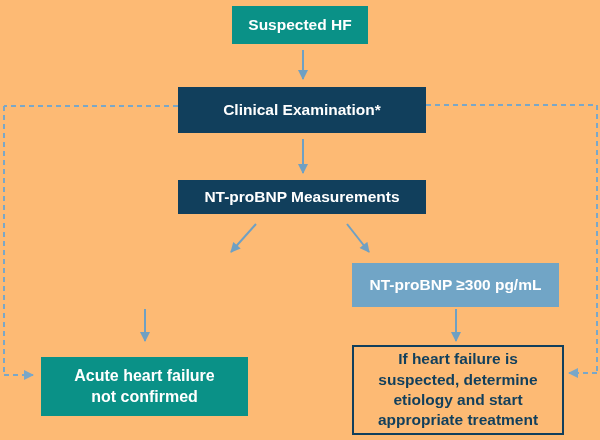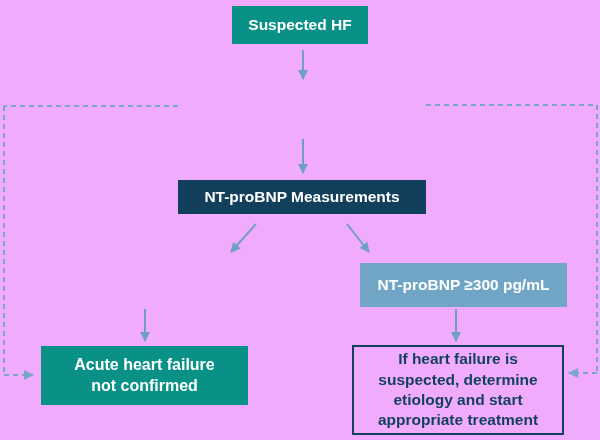--- a/index.html
+++ b/index.html
@@ -5,21 +5,21 @@
   * { margin: 0; padding: 0; box-sizing: border-box; }
   html, body { width: 600px; height: 440px; }
   body {
     font-family: "Liberation Sans", "DejaVu Sans", sans-serif;
     overflow: hidden;
   }
   #stage {
     position: relative;
     width: 600px;
     height: 440px;
-    background: #f0abfc;
+    background: #fdba74;
   }
   #connectors {
     position: absolute;
     left: 0; top: 0;
     width: 600px; height: 440px;
     z-index: 1;
     pointer-events: none;
   }
   .node {
     position: absolute;
@@ -38,22 +38,22 @@
     background: transparent;
     border: 2px solid #113F5C;
     color: #113F5C;
   }
   .pre { white-space: pre-line; }
 
   #node-suspected-hf   { left: 232px; top: 6px;   width: 136px; height: 38px; font-size: 15.5px; }
   #node-clinical-exam  { left: 178px; top: 87px;  width: 248px; height: 46px; font-size: 15.5px; }
   #node-ntprobnp       { left: 178px; top: 180px; width: 248px; height: 34px; font-size: 15.5px; }
   #node-low            { left: 42px;  top: 263px; width: 206px; height: 44px; font-size: 15.5px; }
-  #node-high           { left: 352px; top: 263px; width: 207px; height: 44px; font-size: 15.5px; margin-left: 8px; }
-  #node-not-confirmed  { left: 41px;  top: 346px; width: 207px; height: 59px; font-size: 16px; line-height: 1.3; }
+  #node-high           { left: 352px; top: 263px; width: 207px; height: 44px; font-size: 15.5px; }
+  #node-not-confirmed  { left: 41px;  top: 357px; width: 207px; height: 59px; font-size: 16px; line-height: 1.3; }
   #node-treatment      { left: 352px; top: 345px; width: 212px; height: 90px; font-size: 15.5px; line-height: 1.32; padding: 2px; }
 </style>
 </head>
 <body>
 
 <div id="stage">
 
   <svg id="connectors" viewBox="0 0 600 440" xmlns="http://www.w3.org/2000/svg">
     <defs>
       <marker id="headSolid" viewBox="0 0 10 10" refX="9" refY="5" markerWidth="11" markerHeight="10" orient="auto" markerUnits="userSpaceOnUse">
@@ -75,20 +75,21 @@
     <line x1="4" y1="106" x2="4" y2="375" stroke="#7AA7C8" stroke-width="2" stroke-dasharray="5,4"></line>
     <line x1="4" y1="375" x2="33" y2="375" stroke="#7AA7C8" stroke-width="2" stroke-dasharray="5,4" marker-end="url(#headDash)"></line>
 
     <line x1="426" y1="105" x2="597" y2="105" stroke="#7AA7C8" stroke-width="2" stroke-dasharray="5,4"></line>
     <line x1="597" y1="105" x2="597" y2="373" stroke="#7AA7C8" stroke-width="2" stroke-dasharray="5,4"></line>
     <line x1="597" y1="373" x2="569" y2="373" stroke="#7AA7C8" stroke-width="2" stroke-dasharray="5,4" marker-end="url(#headDash)"></line>
   </svg>
 
   <div class="node teal" id="node-suspected-hf">Suspected HF</div>
 
+  <div class="node navy" id="node-clinical-exam">Clinical Examination*</div>
 
   <div class="node navy" id="node-ntprobnp">NT-proBNP Measurements</div>
 
 
   <div class="node ltblue" id="node-high">NT-proBNP ≥300 pg/mL</div>
 
   <div class="node teal pre" id="node-not-confirmed">Acute heart failure
 not confirmed</div>
 
   <div class="node outline pre" id="node-treatment">If heart failure is

